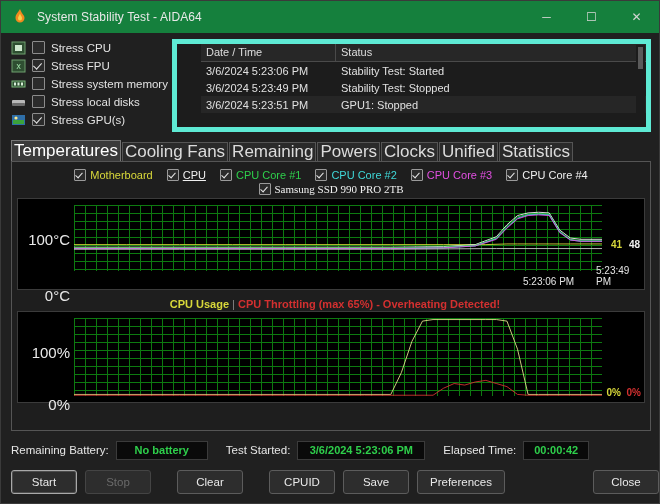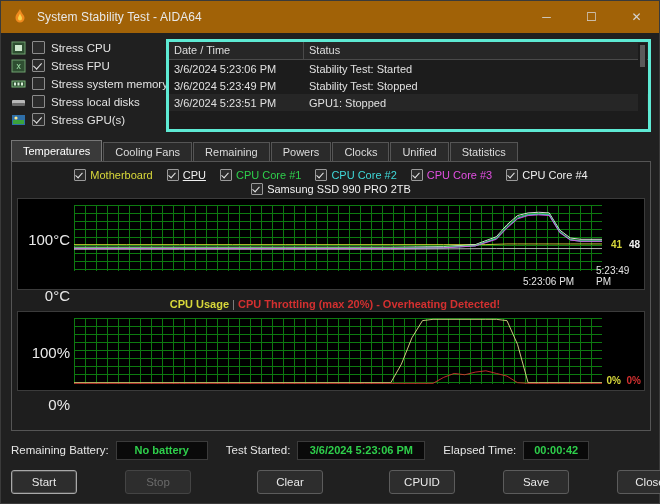--- a/index.html
+++ b/index.html
@@ -1,71 +1,71 @@
 <!DOCTYPE html>
 <html><head>
 <meta charset="utf-8">
 <style>
   html,body{margin:0;padding:0;background:#1a1a1a;}
   body{width:660px;height:504px;overflow:hidden;font-family:"Liberation Sans",sans-serif;}
   .win{position:absolute;left:0;top:0;width:660px;height:504px;background:#202020;
        border:1px solid #3a3a3a;box-sizing:border-box;display:flex;flex-direction:column;}
   
-  .titlebar{height:32px;background:#a16207;display:flex;align-items:center;
+  .titlebar{height:32px;background:#15803d;display:flex;align-items:center;
             flex:0 0 auto;position:relative;}
   .flame{width:18px;height:18px;margin-left:10px;margin-right:8px;position:relative;flex:0 0 auto;}
   .flame svg{display:block;}
   .title-text{color:#e8e8e8;font-size:12px;letter-spacing:.1px;}
   .wbtns{position:absolute;right:0;top:0;height:32px;display:flex;}
   .wbtn{width:45px;height:32px;display:flex;align-items:center;justify-content:center;
         color:#d6d6d6;font-size:12px;}
   
   .top{display:flex;flex:0 0 auto;padding:6px 8px 4px 10px;}
   .stress-list{width:150px;flex:0 0 auto;}
   .srow{display:flex;align-items:center;height:17px;margin-bottom:1px;}
   .sicon{width:15px;height:14px;margin-right:6px;flex:0 0 auto;border-radius:1px;
          display:block;}
   .cb{width:11px;height:11px;border:1px solid #8c8c8c;background:#2b2b2b;
       margin-right:6px;flex:0 0 auto;position:relative;border-radius:1px;}
   .cb.on:after{content:"";position:absolute;left:2px;top:1px;width:4px;height:7px;
       border:solid #e6e6e6;border-width:0 1.6px 1.6px 0;transform:rotate(42deg);}
   .slabel{color:#e2e2e2;font-size:11.5px;white-space:nowrap;}
-  .loglist{flex:1 1 auto;margin-left:5px;background:#1c1c1c;border:3px solid #5eead4;
-           height:93px;box-sizing:border-box;position:relative;overflow:hidden;}
+  .loglist{flex:1 1 auto;margin-left:11px;background:#1c1c1c;border:5px solid #5eead4;
+           height:93px;box-sizing:border-box;position:relative;overflow:hidden;padding-left:24px;}
   .loghead{display:flex;height:17px;background:#272727;border-bottom:1px solid #4a4a4a;}
   .lh{color:#dedede;font-size:11px;padding:2px 0 0 5px;box-sizing:border-box;}
   .lh.c1{width:135px;border-right:1px solid #4a4a4a;}
   .lh.c2{flex:1 1 auto;}
   .logrow{display:flex;height:17px;align-items:center;}
   .logrow.alt{background:#262626;}
   .lc{color:#e0e0e0;font-size:11px;padding-left:5px;box-sizing:border-box;}
   .lc.c1{width:135px;}
   .lc.c2{flex:1 1 auto;}
   .logscroll{position:absolute;right:1px;top:1px;width:9px;height:91px;background:#1c1c1c;}
   .logthumb{position:absolute;right:2px;top:2px;width:5px;height:22px;background:#5a5a5a;}
   
   .tabs{display:flex;margin:4px 0 0 10px;align-items:flex-end;flex:0 0 auto;height:21px;}
-  .tab{height:19px;padding:0 11px;display:flex;align-items:center;font-size:11px;
+  .tab{height:19px;padding:0 2px;display:flex;align-items:center;font-size:17px;
        color:#dcdcdc;background:#2a2a2a;border:1px solid #555;border-bottom:none;
        margin-right:1px;box-sizing:border-box;}
   .tab.active{background:#3a3a3a;color:#fff;height:21px;border-color:#777;}
   
   .panel{margin:0 8px 0 10px;border:1px solid #555;background:#1e1e1e;flex:1 1 auto;
          display:flex;flex-direction:column;padding:3px;box-sizing:border-box;}
   .legend{display:flex;flex-wrap:wrap;justify-content:center;align-items:center;
           padding:3px 0 2px 0;}
   .lgi{display:flex;align-items:center;margin:1px 7px;}
   .lgcb{width:10px;height:10px;border:1px solid #9a9a9a;background:#2b2b2b;margin-right:4px;
         position:relative;border-radius:1px;flex:0 0 auto;}
   .lgcb:after{content:"";position:absolute;left:2px;top:1px;width:3px;height:6px;
       border:solid #e6e6e6;border-width:0 1.5px 1.5px 0;transform:rotate(42deg);}
   .lgt{font-size:11px;white-space:nowrap;}
   .chartbox{background:#000;border:1px solid #3b3b3b;position:relative;box-sizing:border-box;}
   .chart1{height:92px;margin:0 2px;}
-  .chart2{height:80px;margin:0 2px;}
+  .chart2{height:92px;margin:0 2px;}
   .divider{height:6px;}
   .plot{position:absolute;left:56px;top:6px;right:42px;bottom:18px;overflow:hidden;}
   .grid{position:absolute;inset:0;
         background-image:
           repeating-linear-gradient(to right,#0d7a10 0 1px,transparent 1px 11px),
           repeating-linear-gradient(to bottom,#0d7a10 0 1px,transparent 1px 8px);}
   .axlab{position:absolute;color:#e9e9e9;font-size:15px;text-align:right;margin-top:28px;}
   .timelab{position:absolute;color:#e4e4e4;font-size:10px;bottom:2px;}
   .curval{position:absolute;font-size:10px;font-weight:bold;}
   .caption{text-align:center;padding:2px 0 1px 0;font-size:11px;}
@@ -75,21 +75,21 @@
   svg.series{position:absolute;inset:0;width:100%;height:100%;}
   
   .status{display:flex;align-items:center;height:30px;flex:0 0 auto;padding:0 10px;
           margin-top:4px;}
   .stlab{color:#e6e6e6;font-size:11.5px;margin-right:7px;}
   .stval{background:#0a0a0a;border:1px solid #3b3b3b;height:19px;display:flex;
          align-items:center;justify-content:center;font-size:11px;box-sizing:border-box;
          padding:0 8px;margin-right:18px;}
   .green{color:#2ecf4b;font-weight:bold;}
   
-  .btnbar{display:flex;align-items:center;height:34px;flex:0 0 auto;padding:0 10px 4px 10px;gap:40px;}
+  .btnbar{display:flex;align-items:center;height:34px;flex:0 0 auto;padding:0 0 4px 10px;}
   .btn{height:24px;min-width:66px;padding:0 12px;background:#2d2d2d;border:1px solid #5c5c5c;
        color:#e9e9e9;font-size:11.5px;display:flex;align-items:center;justify-content:center;
        border-radius:3px;margin-right:8px;box-sizing:border-box;}
   .btn.focus{border-color:#a9a9a9;box-shadow:inset 0 0 0 1px #4d4d4d;}
   .btn.disabled{color:#6b6b6b;border-color:#444;}
   .btn.gap{margin-left:18px;}
   .btn.right{margin-left:auto;margin-right:0;}
 </style>
 </head>
 <body>
@@ -229,21 +229,21 @@
       <span class="lgi">
         <span class="lgcb"></span>
         <span class="lgt" id="lg4" style="color: rgb(226, 79, 226);">CPU Core #3</span>
       </span>
       <span class="lgi">
         <span class="lgcb"></span>
         <span class="lgt" id="lg5" style="color: rgb(240, 240, 240);">CPU Core #4</span>
       </span>
       <span class="lgi">
         <span class="lgcb"></span>
-        <span class="lgt" id="lg6" style="color: rgb(240, 240, 240);">Samsung SSD 990 PRO 2TB</span>
+        <span class="lgt" id="lg6" style="color: rgb(240, 240, 240); font-family: Liberation Serif, serif;">Samsung SSD 990 PRO 2TB</span>
       </span>
     </div>
 
     <div class="chartbox chart1">
       <div class="axlab" style="left:4px;top:4px;width:48px;">100°C</div>
       <div class="axlab" style="left:4px;top:60px;width:48px;">0°C</div>
       <div class="plot">
         <div class="grid"></div>
         <svg class="series" id="tempSvg" viewBox="0 0 100 100" preserveAspectRatio="none">
             <polyline points="0.00,60.00 10.00,60.00 20.00,60.00 30.00,60.00 40.00,60.00 50.00,60.00 60.00,60.00 70.00,60.00 78.00,60.00 82.00,59.00 84.00,59.00 86.00,59.00 88.00,59.00 90.00,59.00 92.00,59.00 94.00,59.00 96.00,59.00 100.00,59.00" fill="none" stroke="#d8d83a" stroke-width="0.9" vector-effect="non-scaling-stroke"></polyline>
@@ -258,21 +258,21 @@
       <div class="timelab" style="left:578px;">5:23:49 PM</div>
       <div class="curval" style="right:22px;top:40px;color:#d8d83a;">41</div>
       <div class="curval" style="right:4px;top:40px;color:#f0f0f0;">48</div>
     </div>
 
     <div class="divider"></div>
 
     <div class="caption">
       <span class="cap-y">CPU Usage</span>
       <span class="cap-sep">|</span>
-      <span class="cap-r">CPU Throttling (max 20%) - Overheating Detected!</span>
+      <span class="cap-r">CPU Throttling (max 65%) - Overheating Detected!</span>
     </div>
 
     <div class="chartbox chart2">
       <div class="axlab" style="left:4px;top:4px;width:48px;">100%</div>
       <div class="axlab" style="left:4px;top:56px;width:48px;">0%</div>
       <div class="plot" style="bottom:6px;">
         <div class="grid"></div>
         <svg class="series" id="usageSvg" viewBox="0 0 100 100" preserveAspectRatio="none">
             <polyline points="0.00,98.00 60.00,98.00 62.00,70.00 64.00,30.00 66.00,4.00 68.00,2.00 78.00,2.00 80.00,2.00 82.00,4.00 84.00,40.00 86.00,98.00 88.00,98.00 100.00,98.00" fill="none" stroke="#e0e08a" stroke-width="0.9" vector-effect="non-scaling-stroke"></polyline>
             <polyline points="0.00,99.00 20.00,99.00 40.00,99.00 55.00,99.00 68.00,99.00 70.00,90.00 72.00,84.00 74.00,86.00 76.00,82.00 78.00,80.00 80.00,84.00 82.00,88.00 84.00,98.00 86.00,99.00 90.00,99.00 94.00,99.00 100.00,99.00" fill="none" stroke="#d33030" stroke-width="0.9" vector-effect="non-scaling-stroke"></polyline>
@@ -301,18 +301,21 @@
       </div>
     <div class="btn gap">
         <span>Clear</span>
       </div>
     <div class="btn gap">
         <span>CPUID</span>
       </div>
     <div class="btn">
         <span>Save</span>
       </div>
+    <div class="btn" style="min-width:78px;">
+        <span>Preferences</span>
+      </div>
     <div class="btn right">
         <span>Close</span>
       </div>
   </div>
 
 </div>
 
 </body></html>

